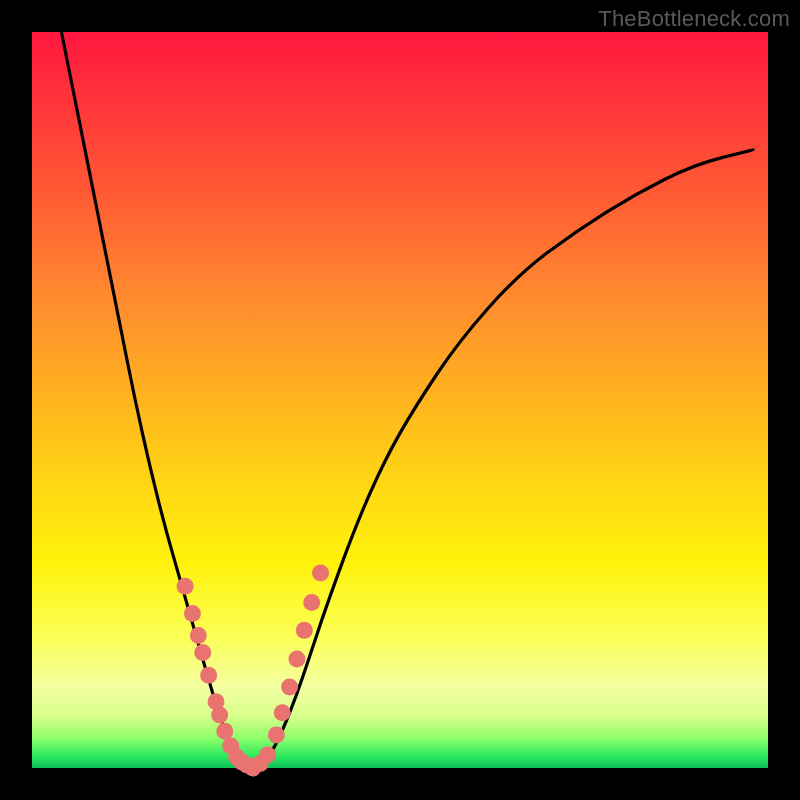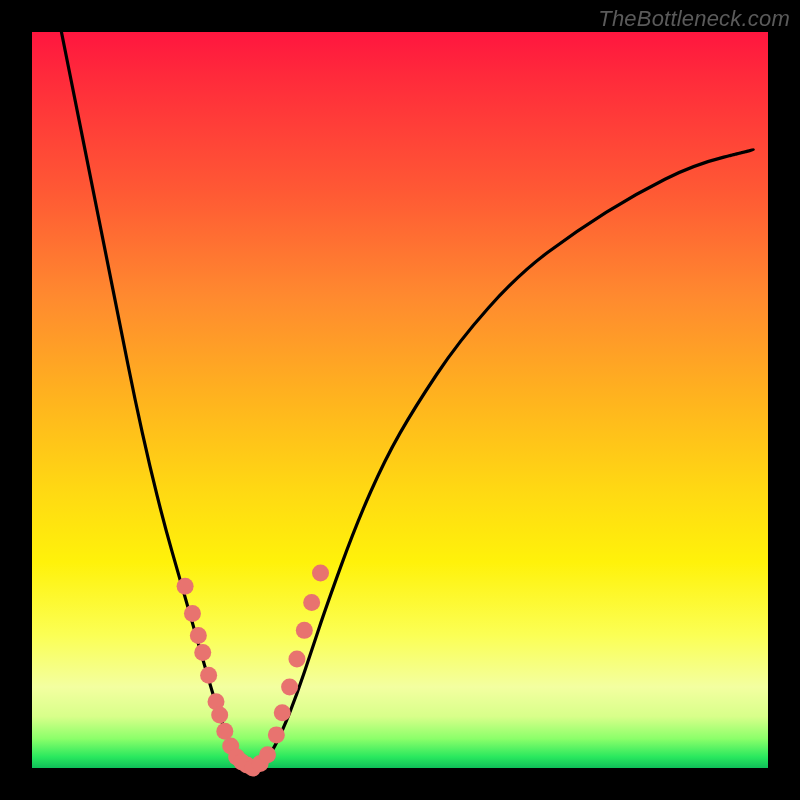--- a/index.html
+++ b/index.html
@@ -11,21 +11,20 @@
     overflow: hidden;
     font-family: Arial, Helvetica, sans-serif;
   }
   .frame {
     position: absolute;
     left: 0;
     top: 0;
     width: 800px;
     height: 800px;
     background: #000;
-    font-style: italic;
   }
   .plot {
     position: absolute;
     left: 32px;
     top: 32px;
     width: 736px;
     height: 736px;
     
     background: linear-gradient(to bottom,
       #ff163f 0%,

